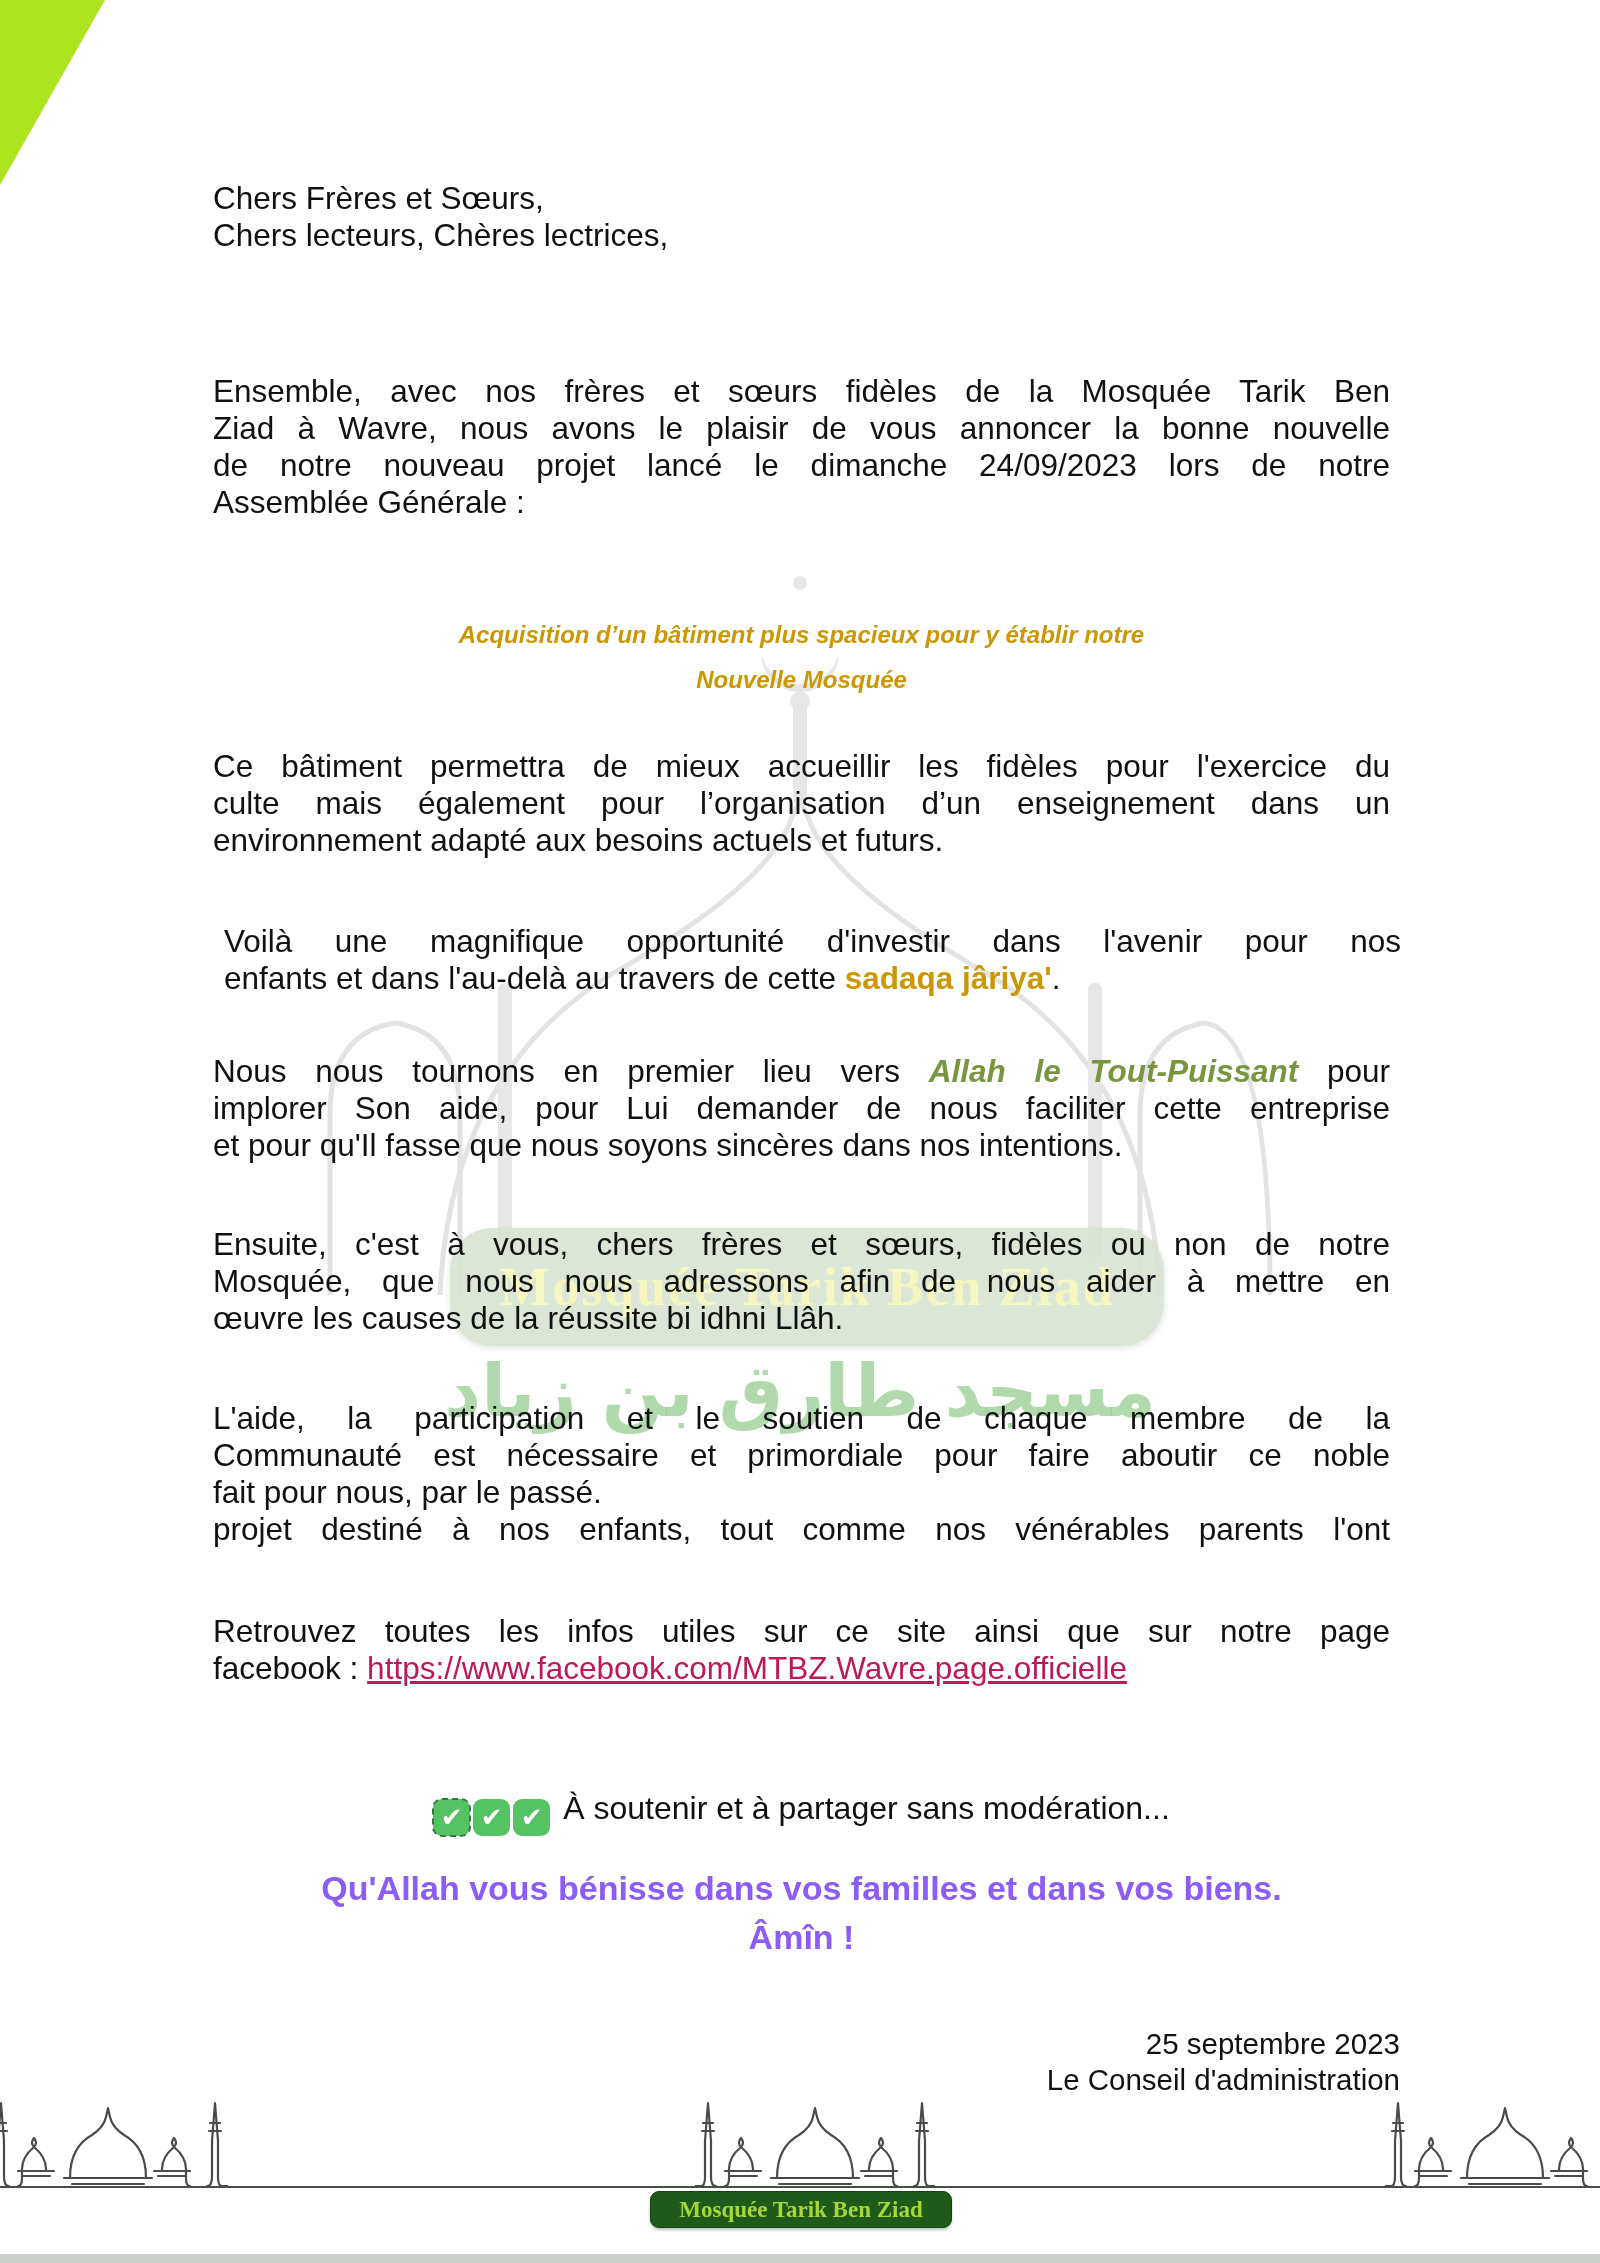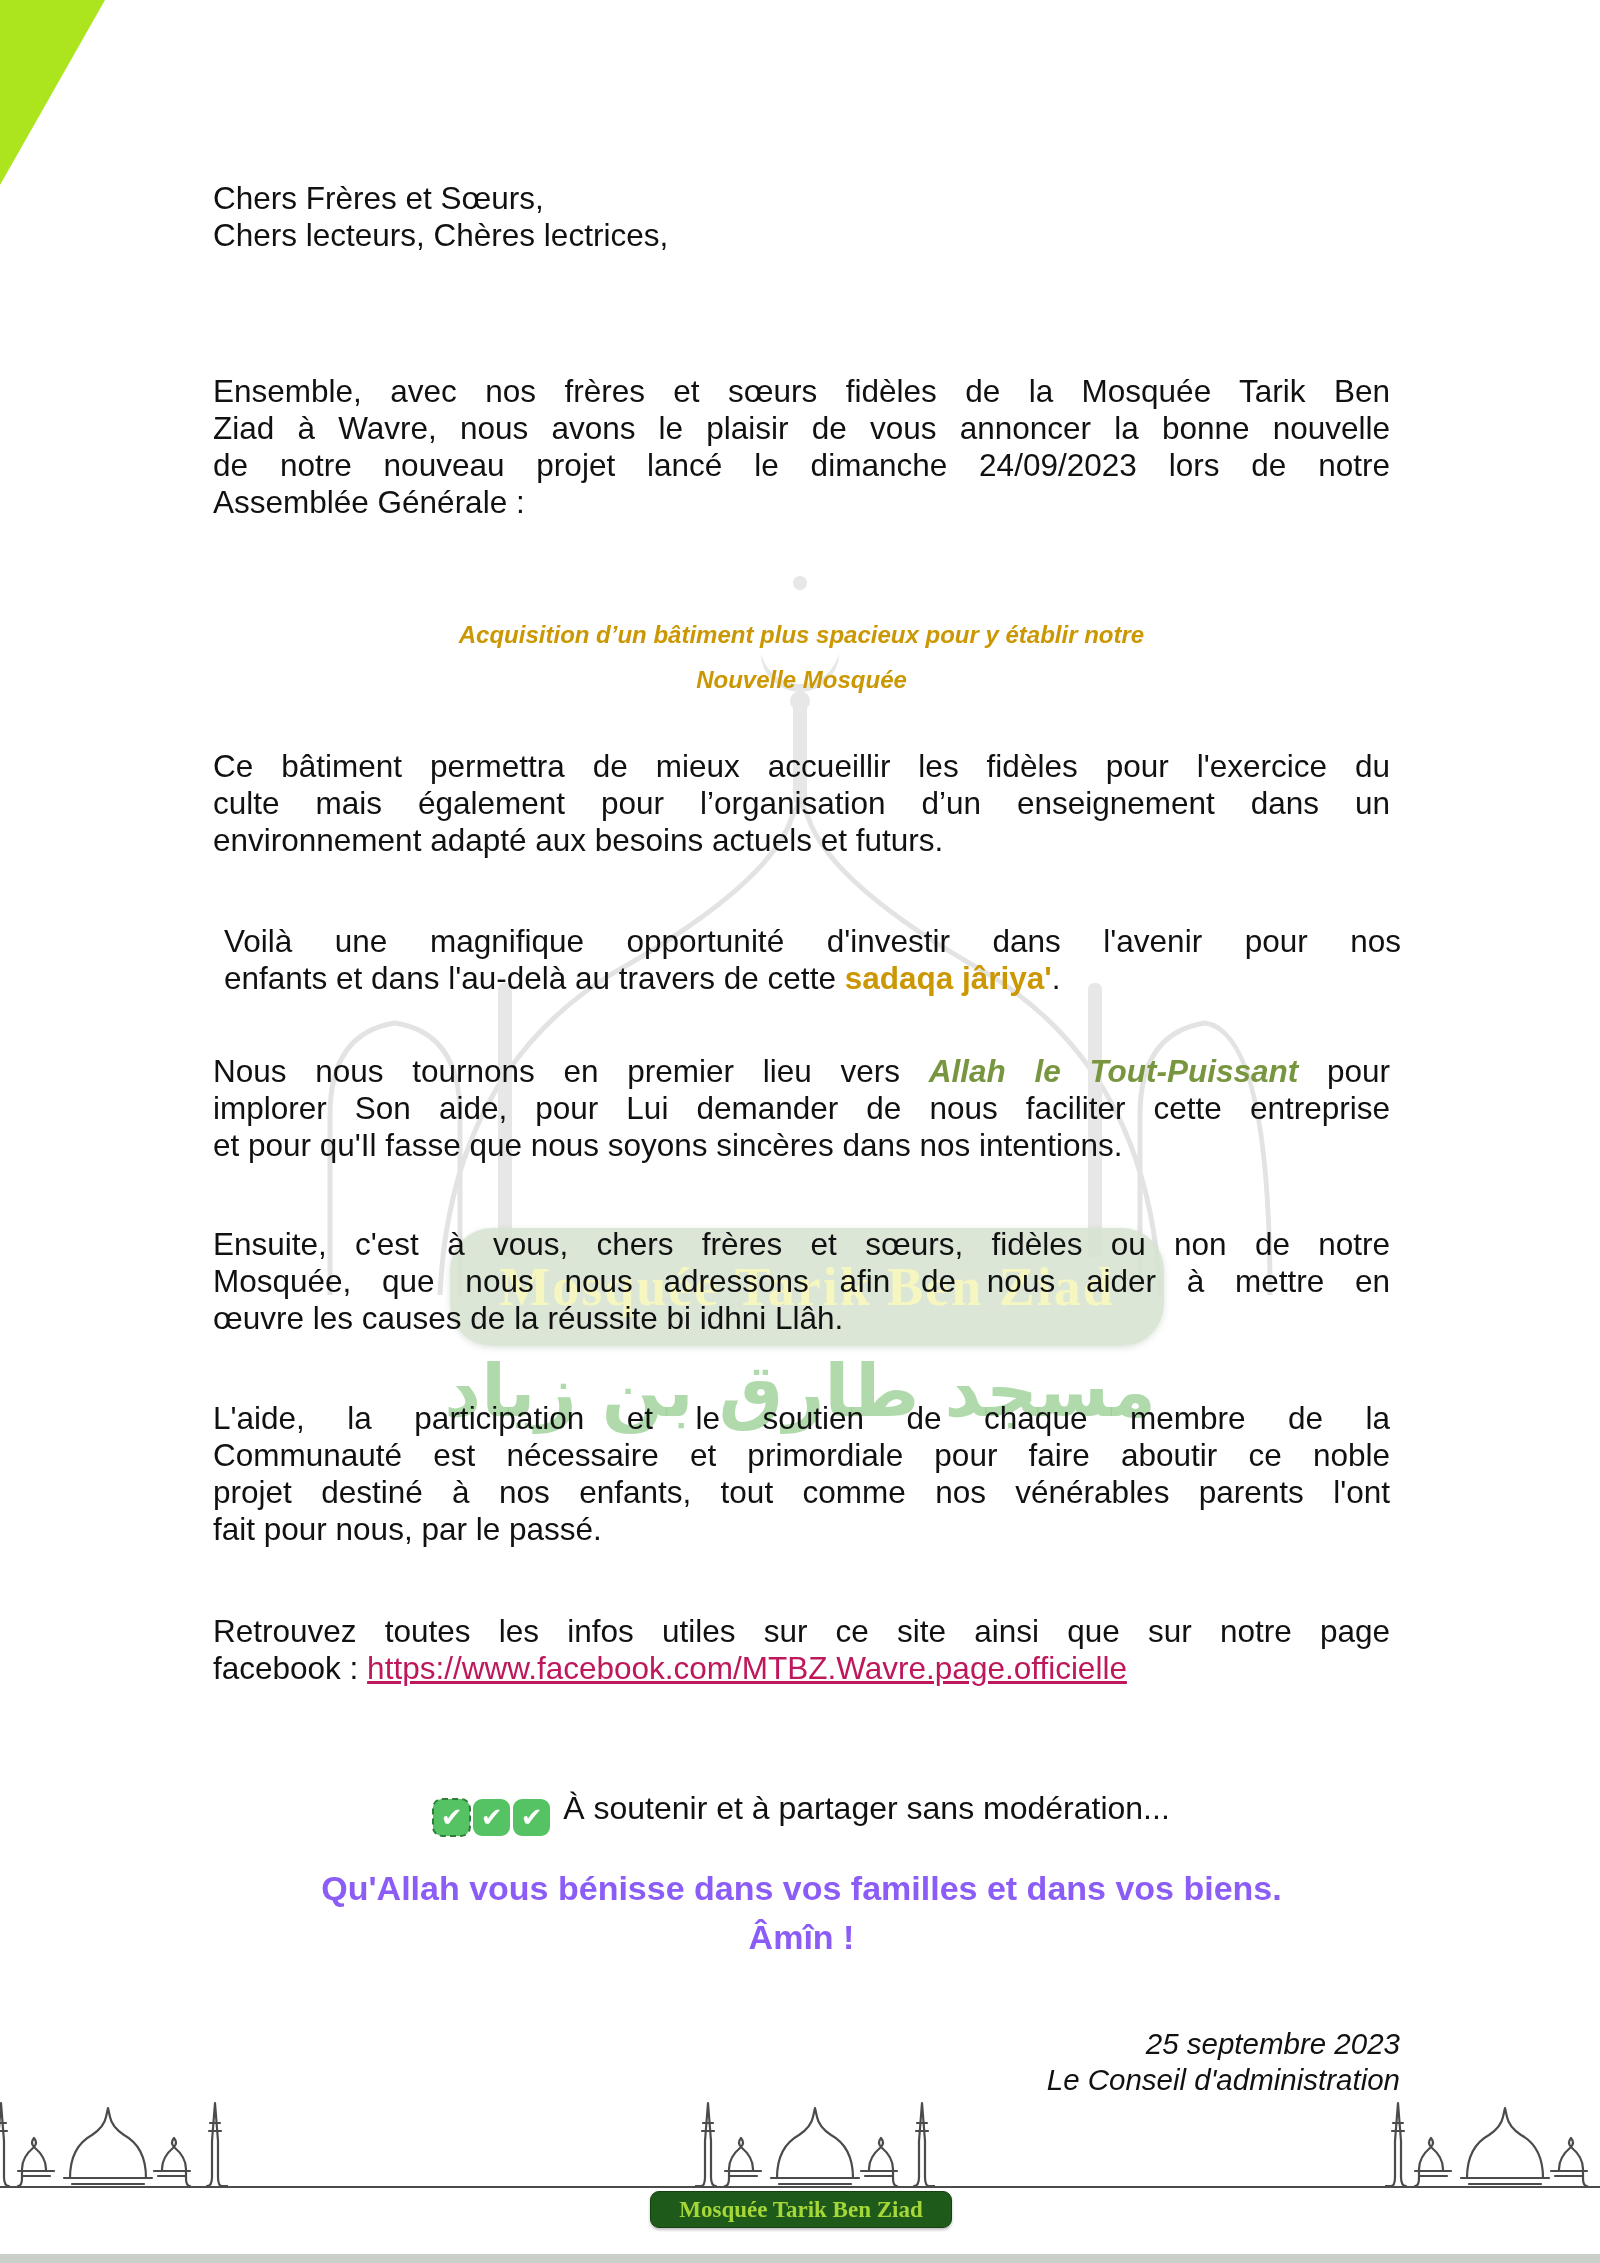--- a/index.html
+++ b/index.html
@@ -49,21 +49,21 @@
   .fb-link{color:#be185d;}
   .checkline{top:1786px;text-align:center;line-height:44px;font-size:32px;}
   .check{
     display:inline-block;width:37px;height:37px;border-radius:9px;background:#55C263;
     color:#fff;font-size:26px;line-height:37px;text-align:center;font-weight:bold;
     vertical-align:-7px;margin-right:3px;
   }
   .check.sel{outline:2px dashed #2F7D36;outline-offset:-1px;}
   .check-text{margin-left:10px;}
   .blessing{top:1864px;text-align:center;font-size:34px;line-height:49px;font-weight:bold;color:#8b5cf6;}
-  .signoff{position:absolute;right:200px;top:2026px;text-align:right;font-size:29.5px;line-height:36px;font-style:italic;}
+  .signoff{position:absolute;right:200px;top:2026px;text-align:right;font-size:29.5px;line-height:36px;}
   
   .footer-line{position:absolute;left:0;top:2186px;width:1600px;height:2px;background:#4b4b4b;}
   .mosque-motif{position:absolute;top:2083px;width:240px;height:110px;}
   .mm-left{left:-12px;}
   .mm-center{left:695px;}
   .mm-right{left:1385px;}
   .banner{
     position:absolute;left:650px;top:2191px;width:300px;height:35px;
     background:#1E5A1A;border-radius:9px;border:1px solid #164212;
     display:flex;align-items:center;justify-content:center;
@@ -138,22 +138,22 @@
 
   <div class="tblock p5">
     <div class="jl">Ensuite, c'est à vous, chers frères et sœurs, fidèles ou non de notre</div>
     <div class="jl">Mosquée, que nous nous adressons afin de nous aider à mettre en</div>
     <div class="jl last">œuvre les causes de la réussite bi idhni Llâh.</div>
   </div>
 
   <div class="tblock p6">
     <div class="jl">L'aide, la participation et le soutien de chaque membre de la</div>
     <div class="jl">Communauté est nécessaire et primordiale pour faire aboutir ce noble</div>
+    <div class="jl last">fait pour nous, par le passé.</div>
     <div class="jl">projet destiné à nos enfants, tout comme nos vénérables parents l'ont</div>
-    <div class="jl last">fait pour nous, par le passé.</div>
   </div>
 
   <div class="tblock p7">
     <div class="jl">Retrouvez toutes les infos utiles sur ce site ainsi que sur notre page</div>
     <div class="jl last"><span>facebook : </span><a class="fb-link" href="#" title="https://www.facebook.com/MTBZ.Wavre.page.officielle">https://www.facebook.com/MTBZ.Wavre.page.officielle</a></div>
   </div>
 
   <div class="tblock checkline">
     <span class="check sel">✔</span><span class="check">✔</span><span class="check">✔</span><span class="check-text">À soutenir et à partager sans modération...</span>
   </div>

